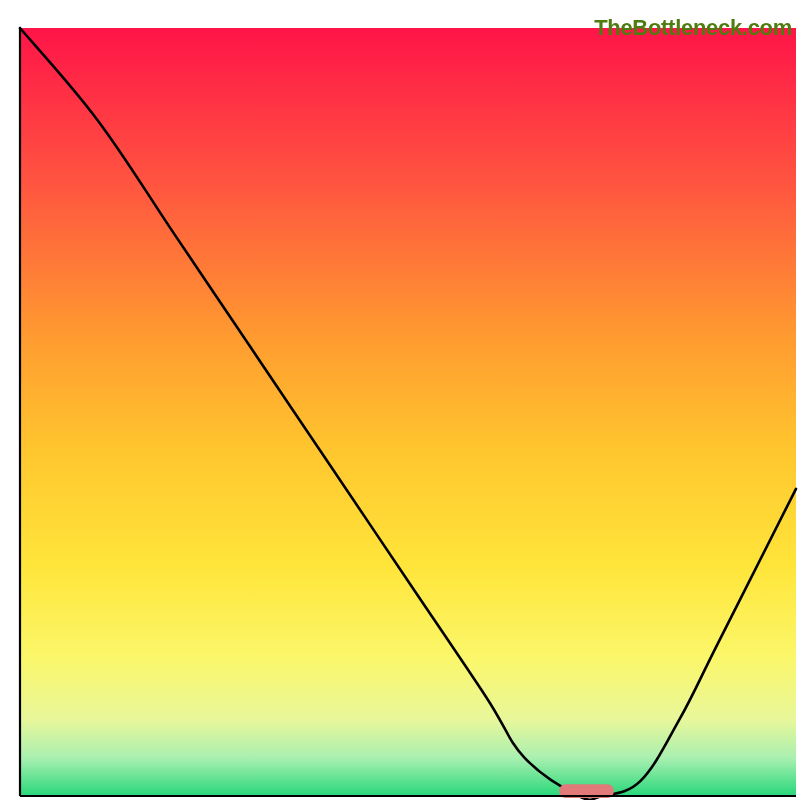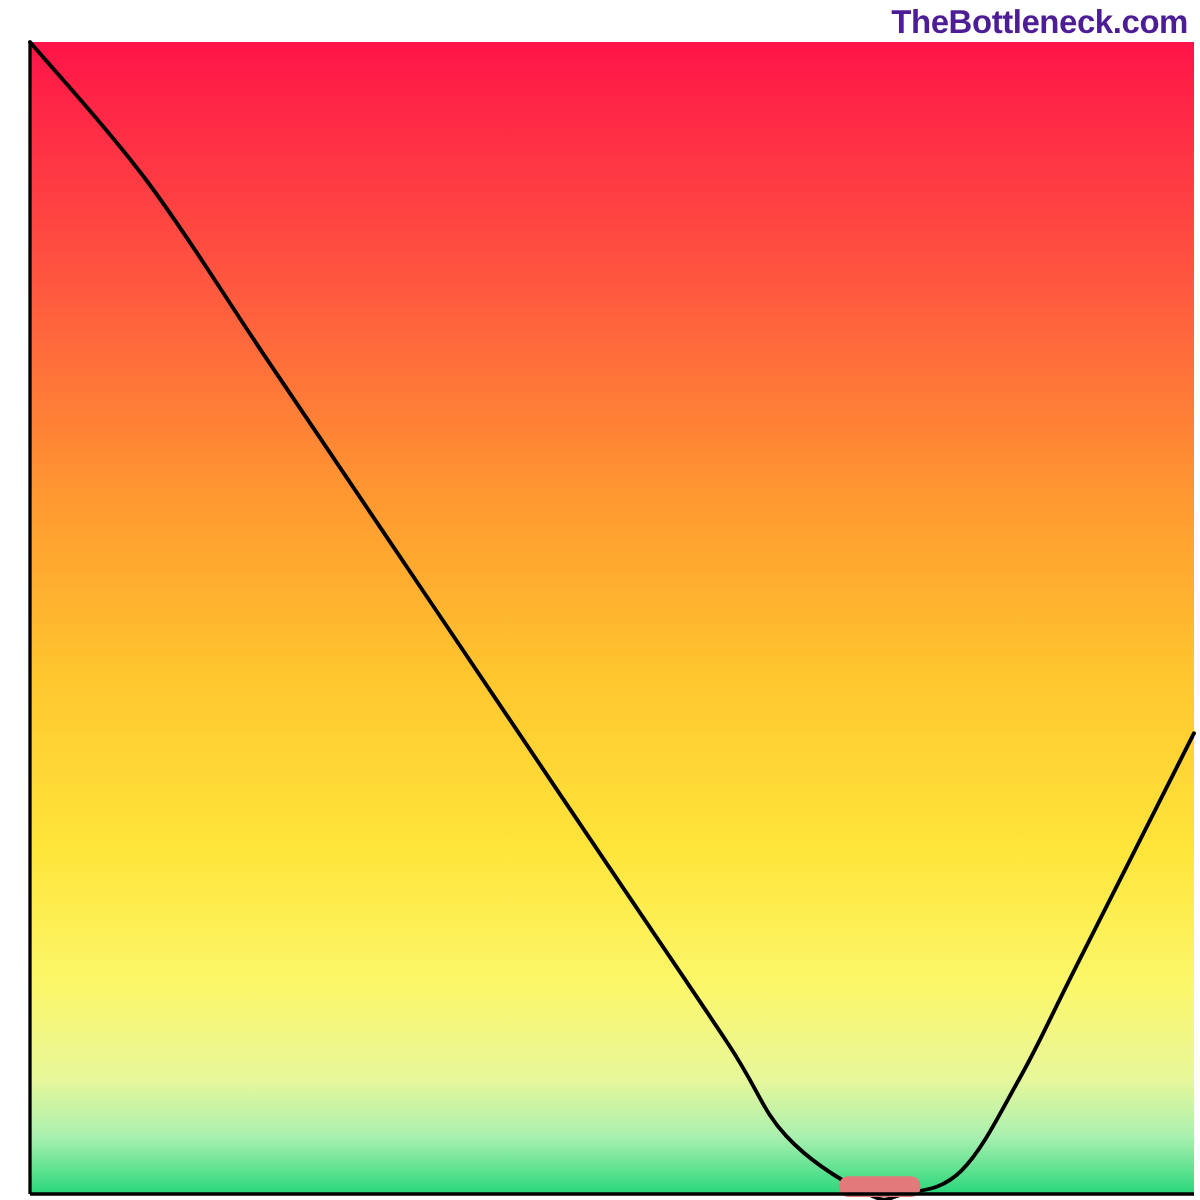--- a/index.html
+++ b/index.html
@@ -11,25 +11,25 @@
     background: #ffffff;
     font-family: Arial, Helvetica, sans-serif;
   }
   .container {
     position: relative;
     width: 800px;
     height: 800px;
   }
   .watermark {
     position: absolute;
-    top: 2px;
+    top: 15px;
     right: 8px;
     font-size: 22px;
     font-weight: 600;
-    color: #4c1d95;
+    color: #4d7c0f;
     letter-spacing: -0.3px;
     z-index: 5;
     margin-left: 48px;
   }
   svg {
     position: absolute;
     inset: 0;
   }
 </style>
 </head>

